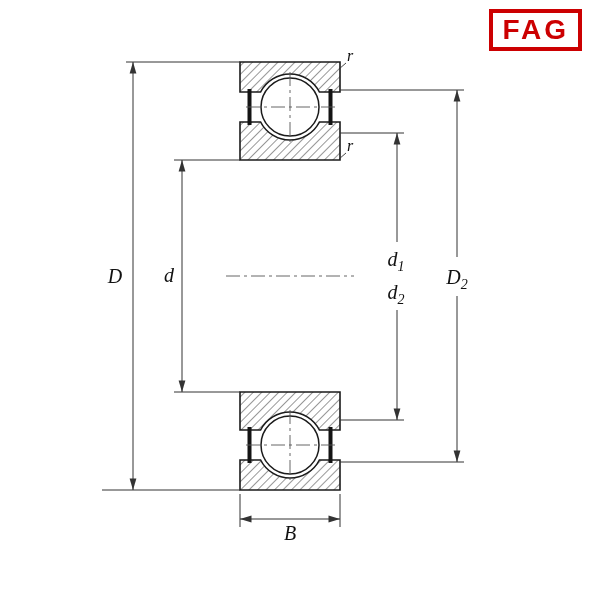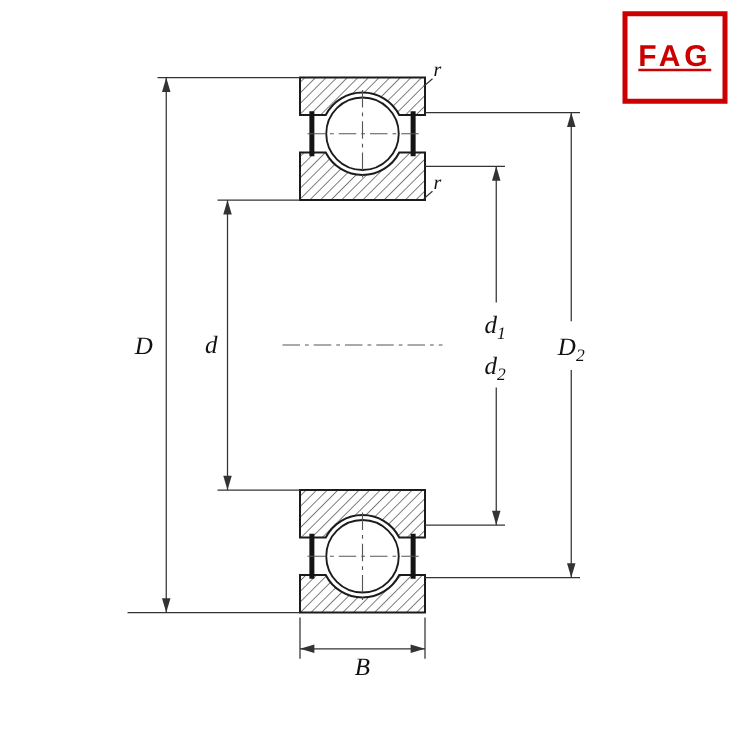--- a/index.html
+++ b/index.html
@@ -6,24 +6,23 @@
   .canvas{
     position:relative;width:600px;height:600px;background:#fff;overflow:hidden;
     font-family:"Liberation Sans",sans-serif;
   }
   .drawing-svg{position:absolute;left:0;top:0;}
   .logo{
     position:absolute;top:9px;right:18px;
     border:4px solid var(--accent,#cc0001);
     color:var(--accent,#cc0001);
     font-family:"Liberation Sans",sans-serif;
-    font-weight:700;font-size:24px;letter-spacing:3px;
-    line-height:34px;padding:16px 9px;
+    font-weight:700;font-size:28px;letter-spacing:3px;
+    line-height:34px;padding:0 9px;
     user-select:none;
-    text-decoration:underline;
   }
   
   .ring{fill:url(#hatch);stroke:#1b1b1b;stroke-width:1.6;}
   .ball{fill:#ffffff;stroke:#1b1b1b;stroke-width:1.5;}
   .shield{fill:#141414;stroke:none;}
   .center{stroke:#555;stroke-width:0.9;stroke-dasharray:14 4 3 4;fill:none;}
   .dim{stroke:#333;stroke-width:1;fill:none;}
   .arrow{fill:#333;stroke:none;}
   .leader{stroke:#333;stroke-width:0.9;fill:none;}
   .dim-label{font-family:"Liberation Serif",serif;font-style:italic;font-size:20px;fill:#111;}

